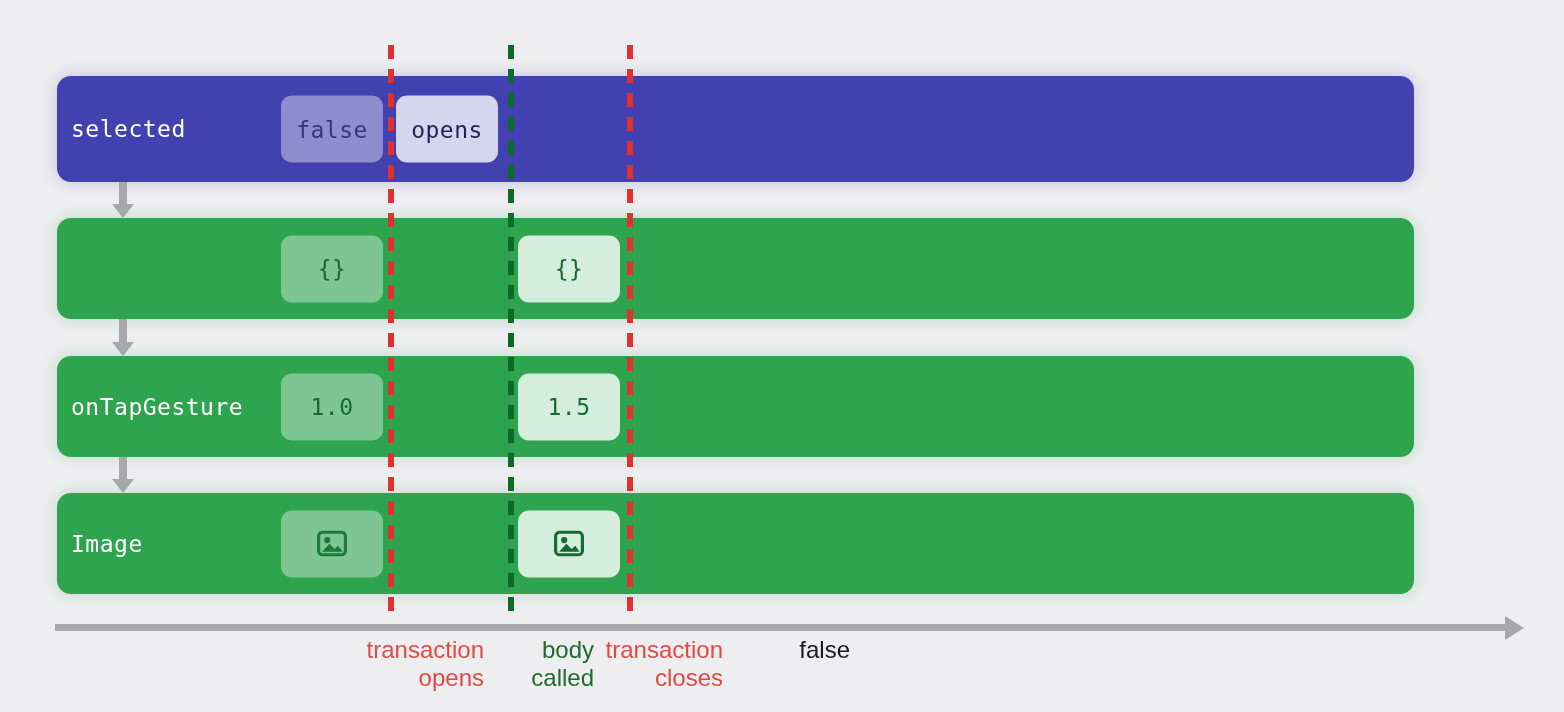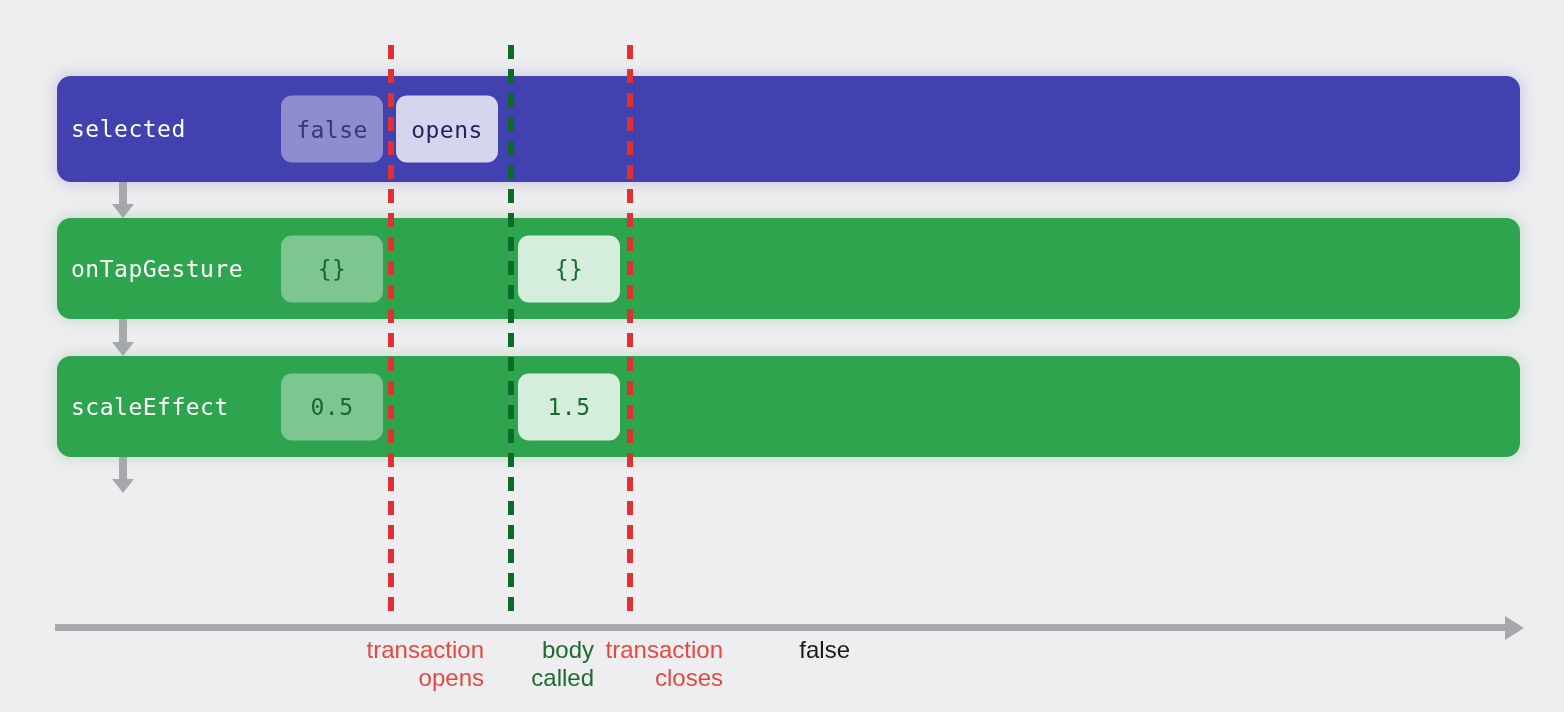--- a/index.html
+++ b/index.html
@@ -20,21 +20,21 @@
     left: 0; top: 0;
     width: 1564px;
     height: 712px;
     background: #eeeef0;
   }
 
   
   .row {
     position: absolute;
     left: 57px;
-    width: 1463px;
+    width: 1357px;
     border-radius: 14px;
     box-sizing: border-box;
   }
   .row-selected {
     top: 76px;
     height: 106px;
     background: #4141b0;
     box-shadow: 0 0 14px 3px rgba(90,90,190,0.22);
   }
   .row-green {
@@ -204,41 +204,59 @@
     <div class="chip chip-false">false</div>
     <div class="chip chip-true">opens</div>
   </div>
 
   <div class="connector c1">
     <div class="stem"></div>
     <div class="head"></div>
   </div>
 
   <div class="row row-green row-g1">
-    <span class="row-label">onTapGesture</span>
     <div class="chip chip-dim">{}</div>
     <div class="chip chip-bright">{}</div>
   </div>
 
   <div class="connector c2">
     <div class="stem"></div>
     <div class="head"></div>
   </div>
 
   <div class="row row-green row-g2">
-    <span class="row-label">scaleEffect</span>
-    <div class="chip chip-dim">0.5</div>
+    <span class="row-label">onTapGesture</span>
+    <div class="chip chip-dim">1.0</div>
     <div class="chip chip-bright">1.5</div>
   </div>
 
   <div class="connector c3">
     <div class="stem"></div>
     <div class="head"></div>
   </div>
 
+  <div class="row row-green row-g3">
+    <span class="row-label">Image</span>
+
+    <div class="chip chip-dim">
+      <svg class="img-icon" width="30" height="26" viewBox="0 0 30 26">
+        <rect x="1.6" y="1.6" width="26.8" height="22.8" rx="4.2" ry="4.2" fill="none" stroke="#1d7a38" stroke-width="3.2"></rect>
+        <circle cx="10.2" cy="9.6" r="3.1" fill="#1d7a38"></circle>
+        <path d="M5.2 21.2 L12.4 13.2 L17.6 18.6 L21.2 15.2 L25.6 21.2 Z" fill="#1d7a38"></path>
+      </svg>
+    </div>
+
+    <div class="chip chip-bright">
+      <svg class="img-icon" width="30" height="26" viewBox="0 0 30 26">
+        <rect x="1.6" y="1.6" width="26.8" height="22.8" rx="4.2" ry="4.2" fill="none" stroke="#176b30" stroke-width="3.2"></rect>
+        <circle cx="10.2" cy="9.6" r="3.1" fill="#176b30"></circle>
+        <path d="M5.2 21.2 L12.4 13.2 L17.6 18.6 L21.2 15.2 L25.6 21.2 Z" fill="#176b30"></path>
+      </svg>
+    </div>
+  </div>
 
   <div class="vline vline-red v1"></div>
   <div class="vline vline-green v2"></div>
   <div class="vline vline-red v3"></div>
 
   <div class="axis-line"></div>
   <div class="axis-head"></div>
 
   <div class="caption caption-red cap1">transaction
 opens</div>

